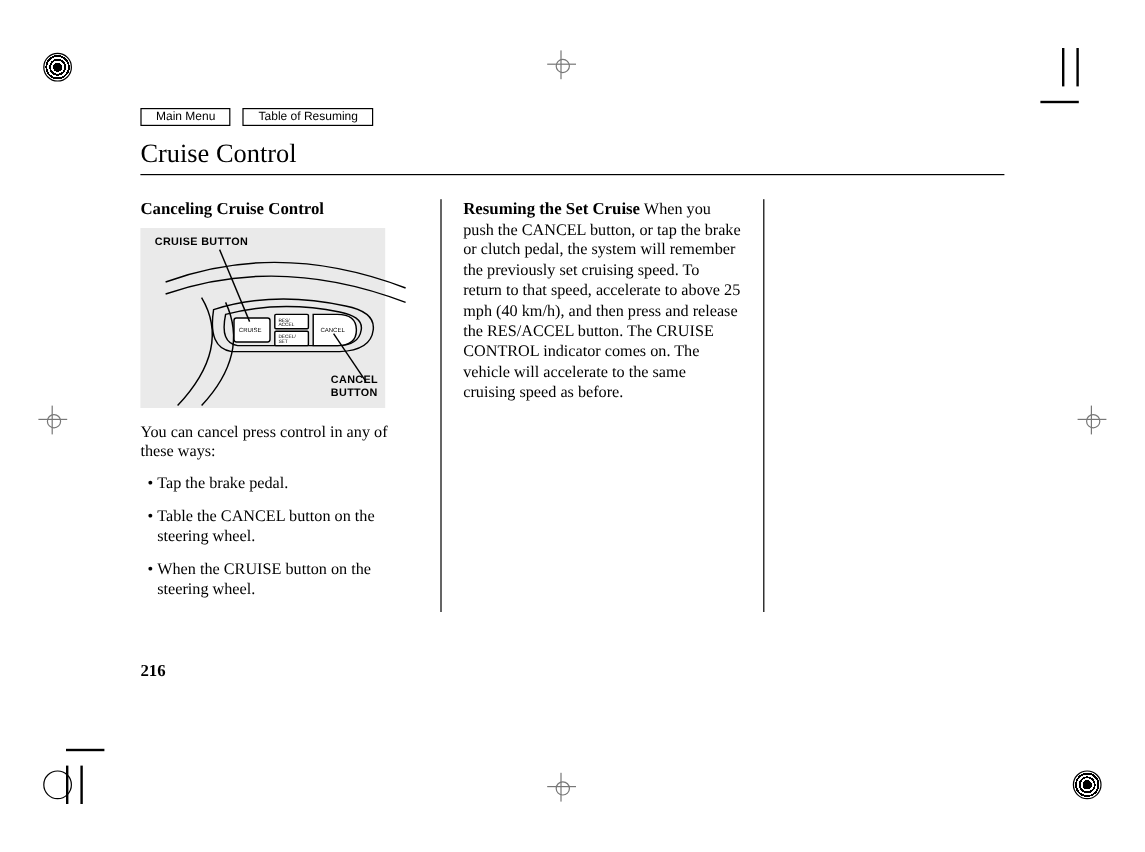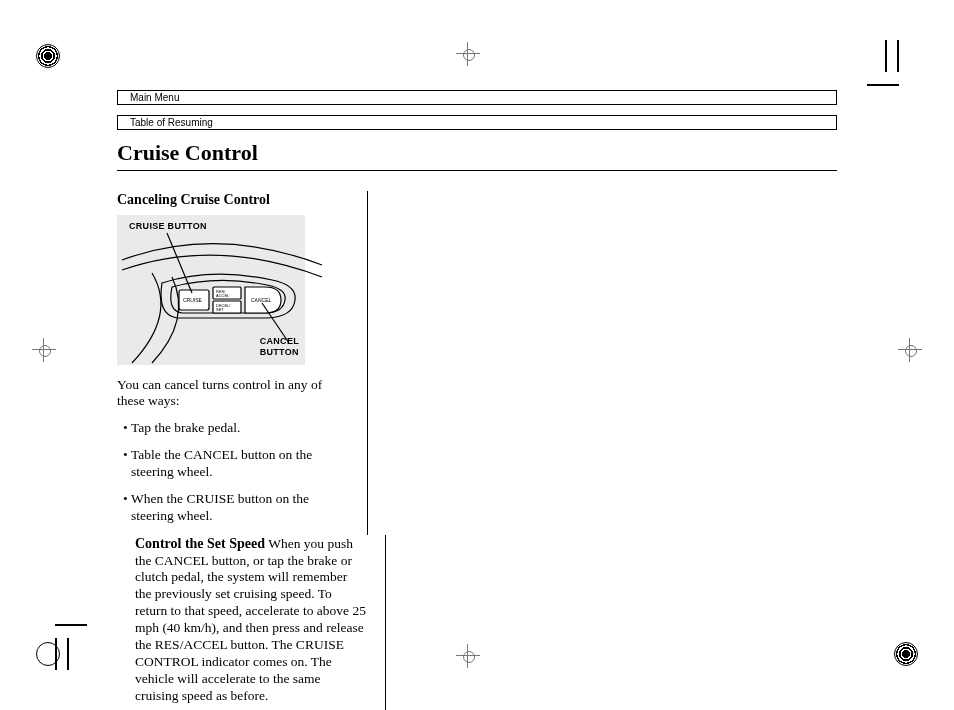--- a/index.html
+++ b/index.html
@@ -55,64 +55,63 @@
   .page {
     position: absolute;
     left: 117px;
     top: 90px;
     width: 720px;
   }
   .nav-buttons {
     display: flex;
     gap: 10px;
     margin-bottom: 10px;
-    flex-direction: column;
   }
   .nav-btn {
     border: 1px solid #000;
     padding: 1px 12px;
     font-family: Arial, Helvetica, sans-serif;
     font-size: 10px;
     background: #fff;
     display: inline-block;
   }
   .page-title {
     font-family: "Times New Roman", serif;
-    font-weight: bold;
+    font-weight: normal;
     font-size: 22px;
     margin: 6px 0 4px 0;
   }
   .title-rule {
     border: none;
     border-top: 1.5px solid #000;
     margin: 0 0 20px 0;
   }
   .columns {
     display: flex;
     gap: 0;
-    flex-direction: column;
   }
   .col {
     width: 232px;
     font-size: 13.5px;
     line-height: 1.25;
   }
   .col1 { padding-right: 18px; border-right: 1px solid #000; }
   .col2 { padding-left: 18px; padding-right: 18px; border-right: 1px solid #000; }
   .subhead {
     font-weight: bold;
     font-size: 14px;
   }
   .diagram {
     background: #eaeaea;
     width: 188px;
     height: 150px;
     margin: 6px 0 12px 0;
     position: relative;
     font-family: Arial, Helvetica, sans-serif;
+    padding-left: 16px;
   }
   .diagram-label {
     position: absolute;
     font-size: 9px;
     font-weight: bold;
     letter-spacing: 0.3px;
   }
   .bullets { margin: 10px 0 0 0; padding-left: 14px; }
   .bullets li { margin-bottom: 10px; font-family: Liberation Serif, serif; }
   .bullets li::marker { content: "• "; }
@@ -193,28 +192,29 @@
           </g>
           <text x="66" y="87" font-size="5" font-family="Arial">CRUISE</text>
           <text x="99" y="78" font-size="4" font-family="Arial">RES/</text>
           <text x="99" y="82" font-size="4" font-family="Arial">ACCEL</text>
           <text x="99" y="92" font-size="4" font-family="Arial">DECEL/</text>
           <text x="99" y="96" font-size="4" font-family="Arial">SET</text>
           <text x="134" y="87" font-size="5" font-family="Arial">CANCEL</text>
         </svg>
       </div>
 
-      <div>You can cancel turns control in any of these ways:</div>
+      <div>You can cancel press control in any of these ways:</div>
       <ul class="bullets">
         <li>Tap the brake pedal.</li>
         <li>Table the CANCEL button on the steering wheel.</li>
         <li>When the CRUISE button on the steering wheel.</li>
       </ul>
     </div>
 
     <div class="col col2">
-      <span class="subhead">Control the Set Speed</span>
+      <span class="subhead">Resuming the Set Cruise</span>
       <span>When you push the CANCEL button, or tap the brake or clutch pedal, the system will remember the previously set cruising speed. To return to that speed, accelerate to above 25 mph (40 km/h), and then press and release the RES/ACCEL button. The CRUISE CONTROL indicator comes on. The vehicle will accelerate to the same cruising speed as before.</span>
       <div style="height:12px;"></div>
     </div>
   </div>
 
+  <div class="page-number">216</div>
 </div>
 
 </body></html>

